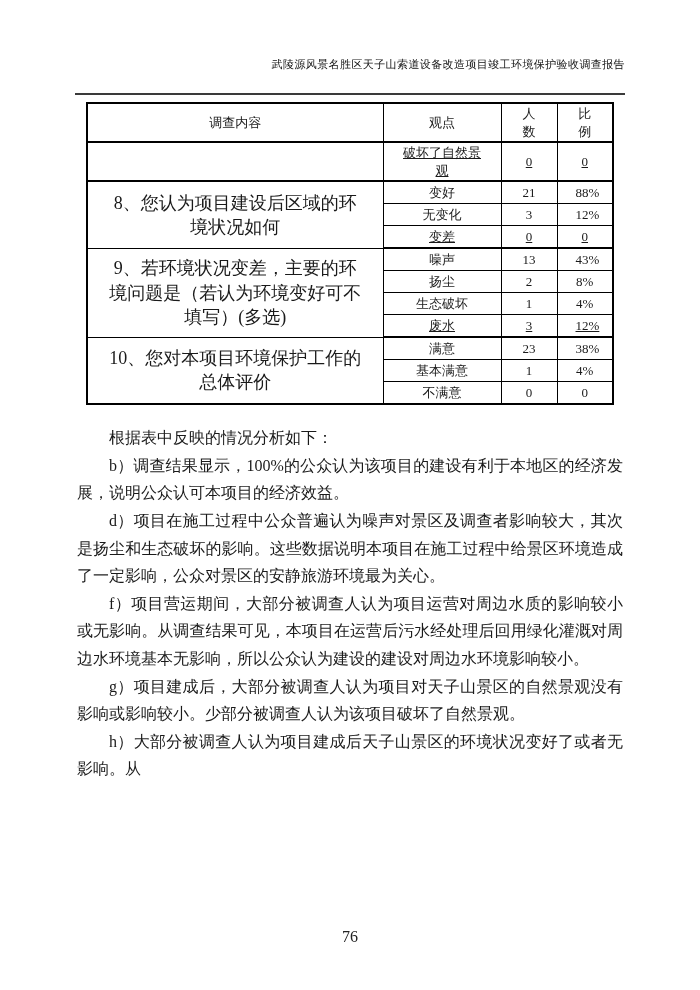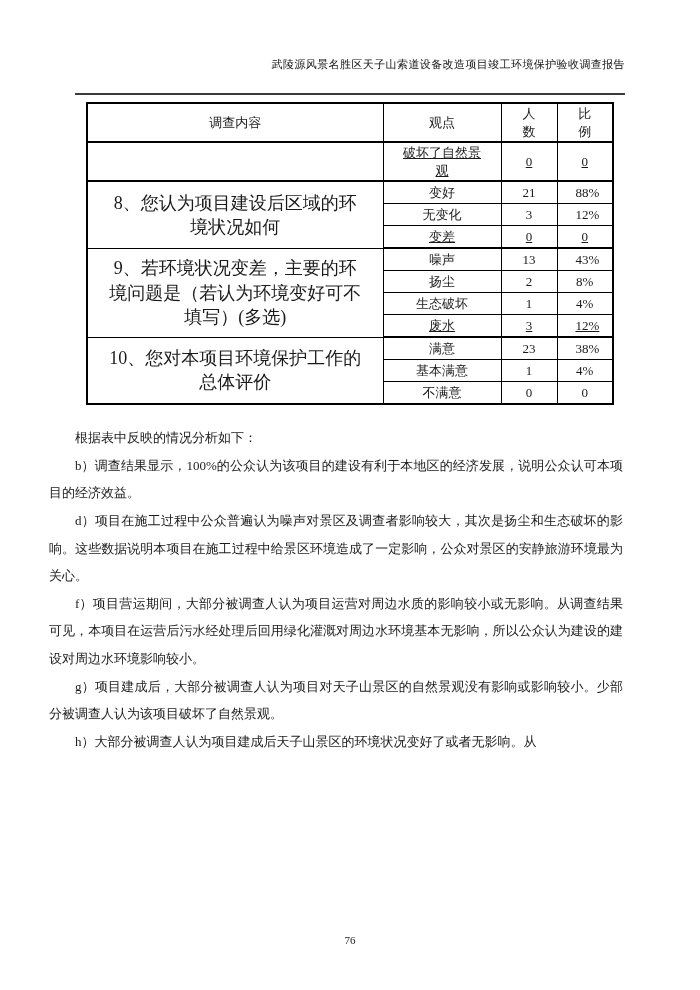--- a/index.html
+++ b/index.html
@@ -40,36 +40,36 @@
     padding: 1px 18px;
     height: 19px;
     font-weight: normal;
     line-height: 1.35;
     overflow: hidden;
   }
   table.survey thead th { border-bottom-width: 2px; }
   table.survey tr.group-end td { border-bottom-width: 2px; text-decoration: underline; }
   td.q { font-size: 18px; }
   .body-text {
-    margin: 19px 77px 0 49px;
-    font-size: 13px;
+    margin: 19px 77px 0 77px;
+    font-size: 16px;
     line-height: 27.6px;
     text-align: justify;
   }
   .body-text p {
     margin: 0;
     text-indent: 2em;
   }
   .footer {
     position: absolute;
     bottom: 44px;
     left: 0;
     width: 100%;
     text-align: center;
-    font-size: 11px;
+    font-size: 16px;
     color: #222;
   }
 </style>
 </head>
 <body>
 
 <div class="header-bar">武陵源风景名胜区天子山索道设备改造项目竣工环境保护验收调查报告</div>
 
 <table class="survey">
   <colgroup>

